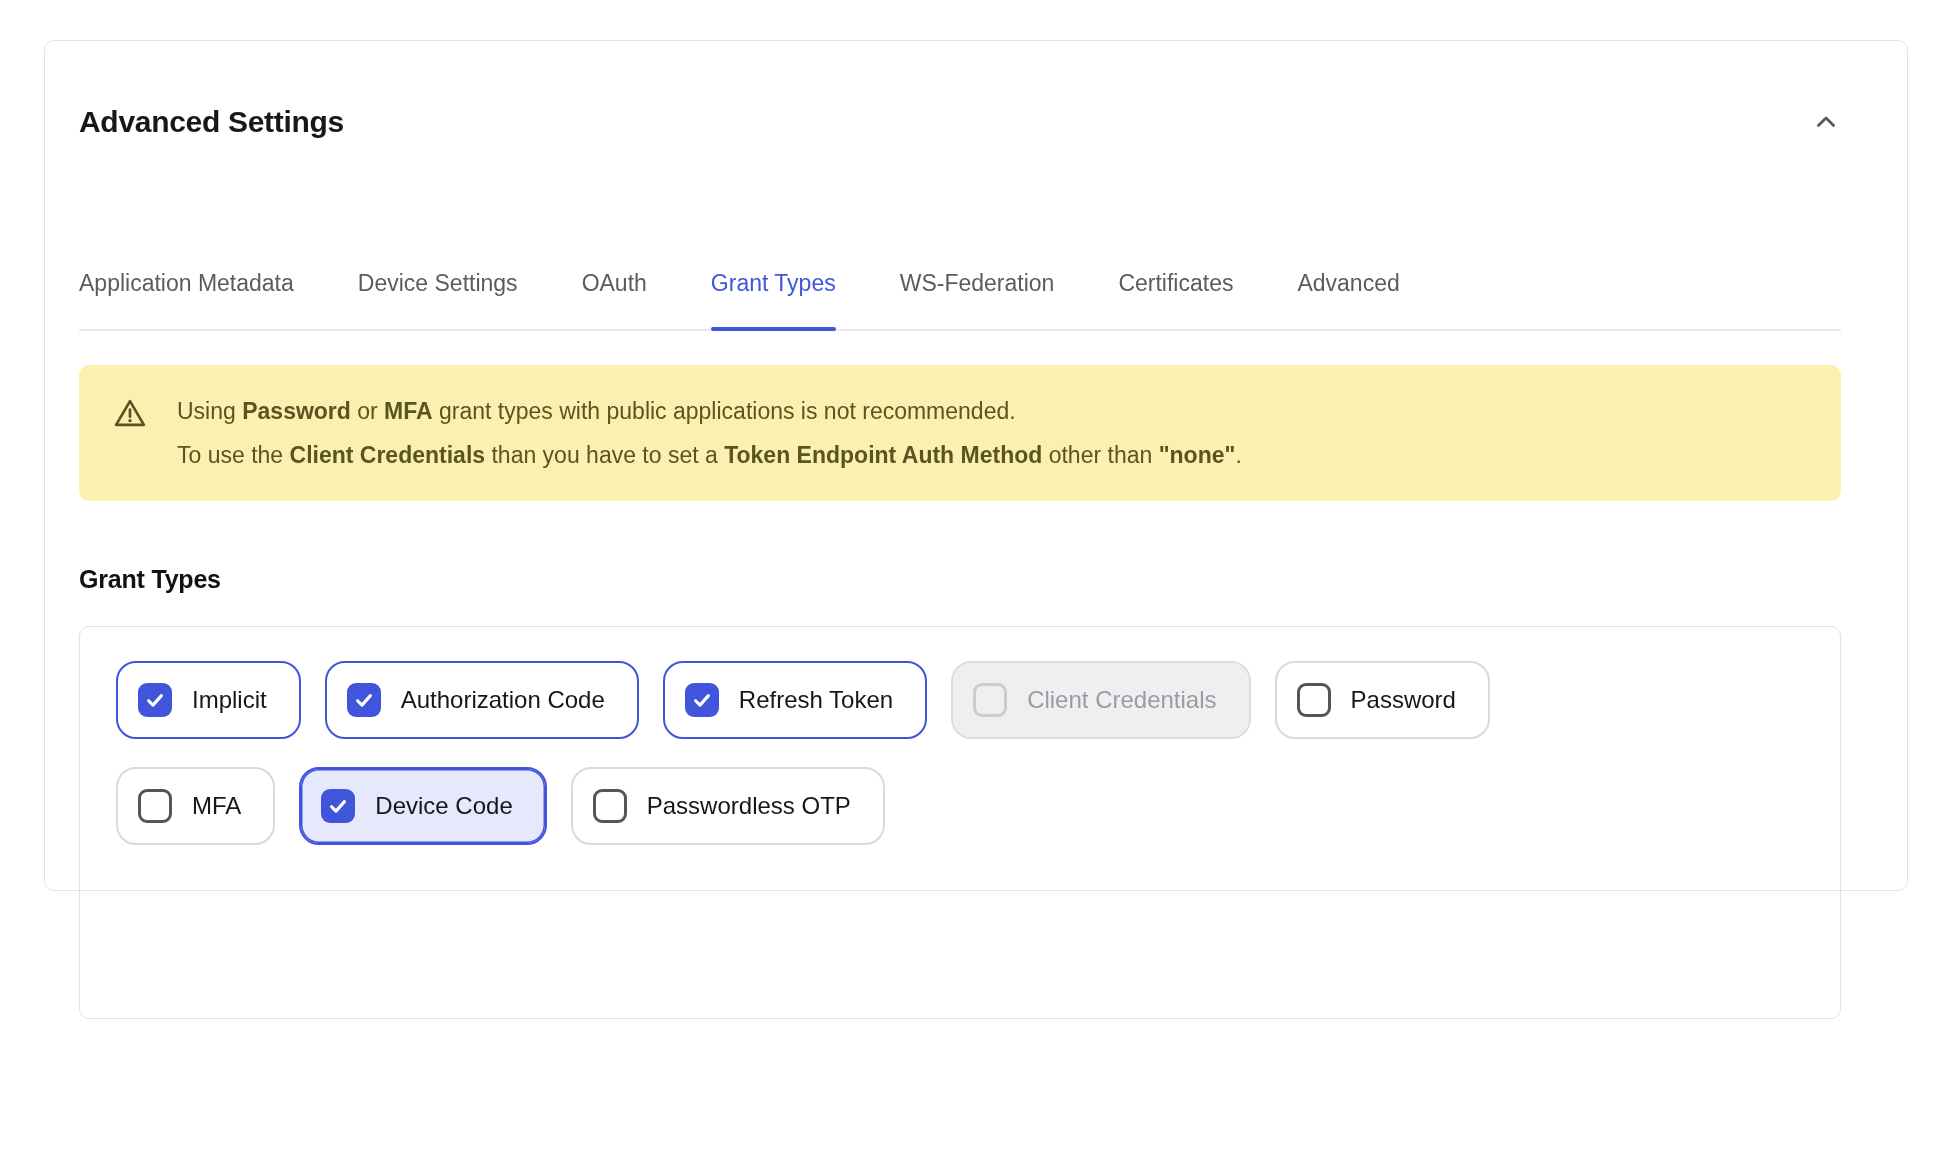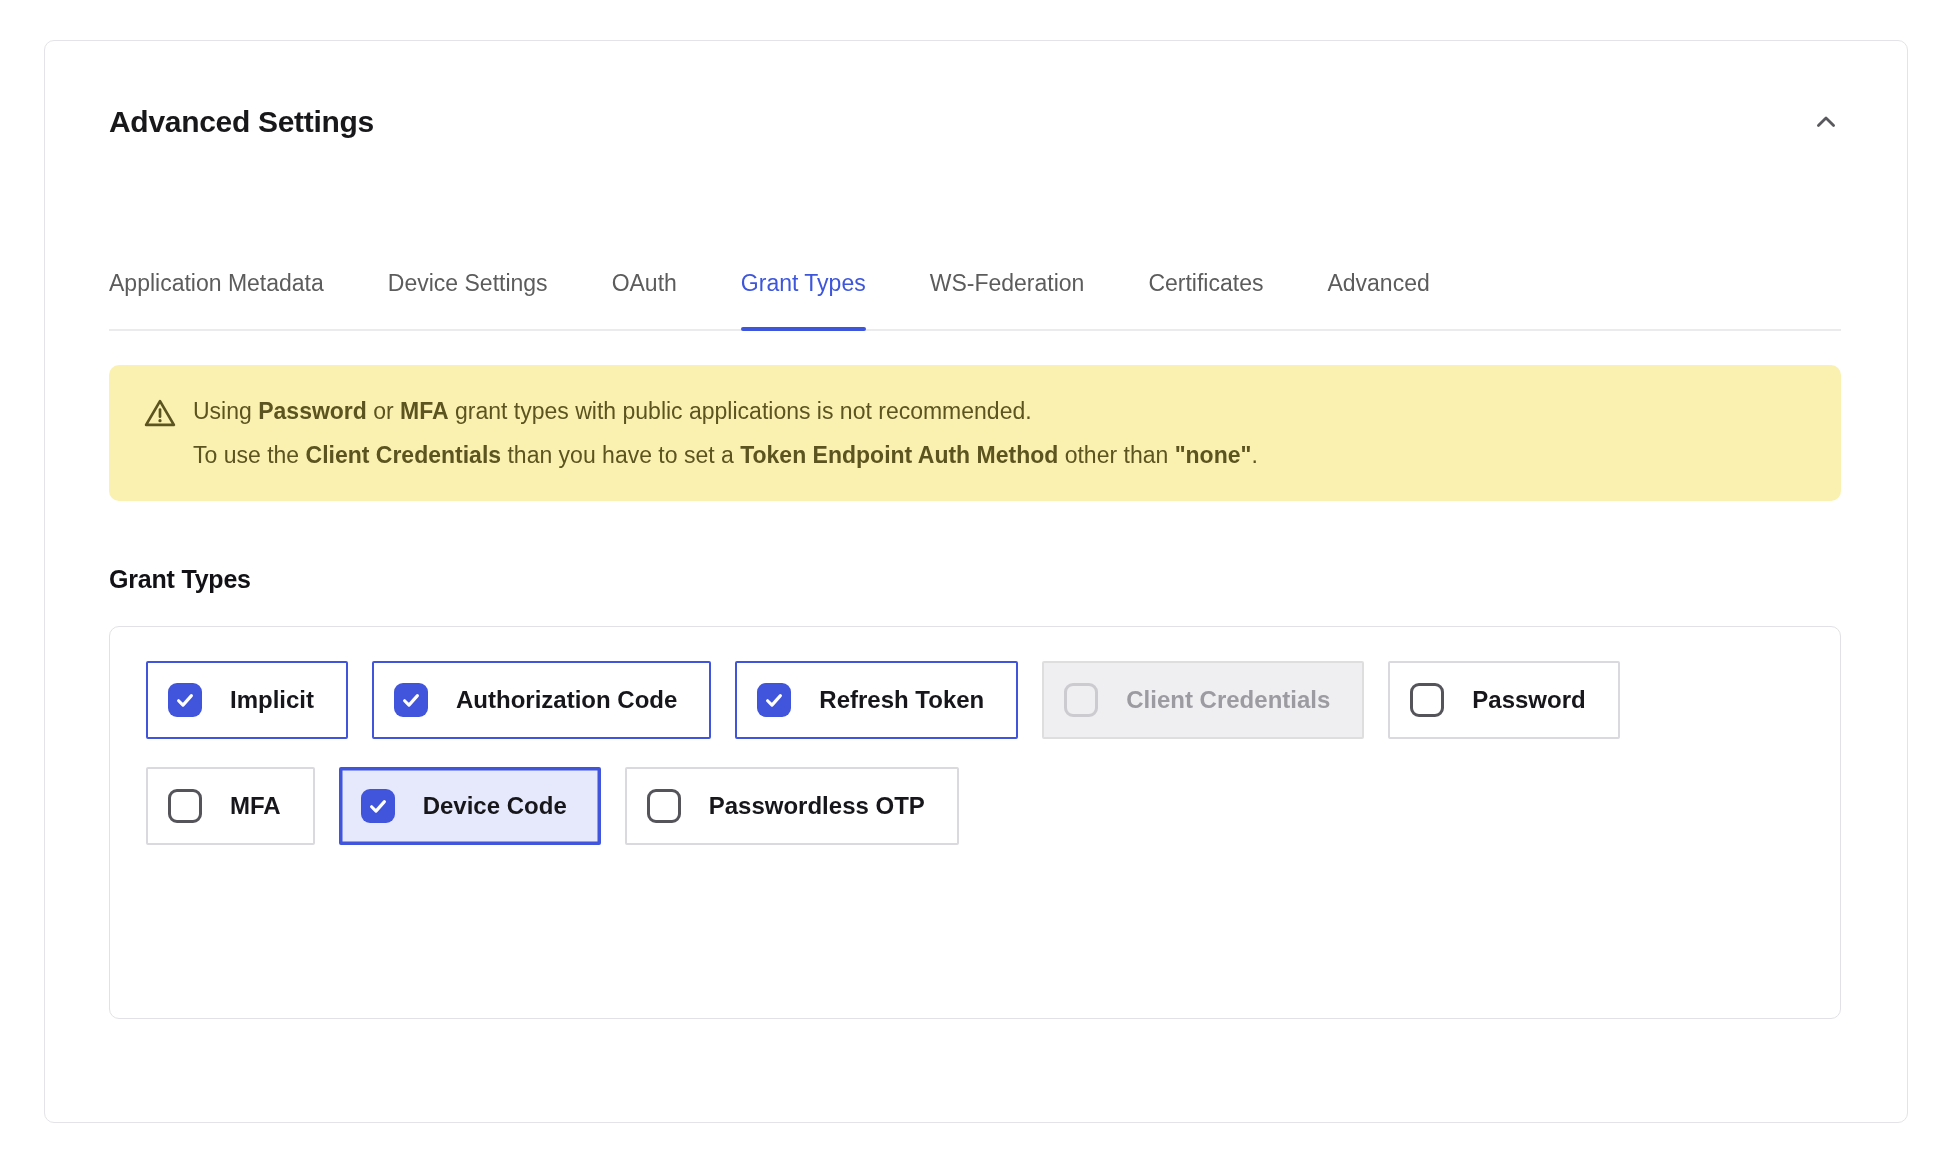--- a/index.html
+++ b/index.html
@@ -1,54 +1,54 @@
 <!DOCTYPE html>
 <html><head>
 <meta charset="utf-8">
 <style>
   * { margin:0; padding:0; box-sizing:border-box; }
   html,body { width:1952px; height:1168px; background:#ffffff; font-family:"Liberation Sans", sans-serif; }
 
   .card {
-    position:absolute; left:44px; top:40px; width:1864px; height:1083px;
+    position:absolute; left:44px; top:40px; width:1864px; height:851px;
     background:#fff; border:1px solid #e4e4e8; border-radius:10px;
-    padding:64px 66px 0 64px;
+    padding:64px 66px 0 34px;
   }
 
   .card-header { display:flex; align-items:center; justify-content:space-between; }
   .panel-title { font-size:30px; font-weight:700; color:#18181b; letter-spacing:-0.3px; }
   .collapse-btn { width:30px; height:30px; display:flex; align-items:center; justify-content:center; cursor:pointer; }
 
   
   .tabs { margin-top:88px; display:flex; gap:64px; border-bottom:2px solid #ebebee; }
   .tab { font-size:23px; color:#5c5c5c; padding-bottom:32px; position:relative; cursor:pointer; white-space:nowrap;margin-top:43px; }
   .tab.active { color:#3d56db; }
   .tab.active::after { content:""; position:absolute; left:0; right:0; bottom:-2px; height:4px; background:#3d56db; border-radius:2px; }
 
   
   .banner {
     margin-top:34px; background:#faf1b0; border-radius:10px;
-    padding:24px 30px 24px 34px; display:flex; gap:16px;
+    padding:24px 30px 24px 34px; display:flex; gap:30px;
     color:#5c5420; font-size:23px; line-height:44px;
   }
   .banner-icon { flex:0 0 auto; margin-top:7px; }
   .banner-line .b { font-weight:700; }
   .doc-link { color:#4357e0; text-decoration:underline; text-underline-offset:4px; cursor:pointer; }
   .ext-icon { display:inline-block; width:24px; height:24px; vertical-align:-3px; margin:0 6px 0 8px; }
 
   
   .section-label { margin-top:64px; font-size:25px; font-weight:700; color:#121216; letter-spacing:-0.2px; }
   .group-box { margin-top:32px; height:393px; border:1px solid #e2e2e6; border-radius:10px; padding:34px 36px; }
   .gt-row { display:flex; gap:24px; margin-bottom:28px; }
 
   .gt-card {
-    display:inline-flex; align-items:center; gap:28px; height:78px;
+    display:inline-flex; align-items:center; gap:20px; height:78px;
     padding:0 32px 0 20px; background:#fff;
-    border:2px solid #d9d9de; border-radius:2px;
-    font-size:24px; color:#17171b; cursor:pointer; white-space:nowrap;font-weight:bold;
+    border:2px solid #d9d9de; border-radius:20px;
+    font-size:24px; color:#17171b; cursor:pointer; white-space:nowrap;
   }
   .gt-card.checked { border-color:#4154dc; }
   .gt-card.highlighted { background:#e6e9fb; box-shadow: inset 0 0 0 1.5px #4154dc; }
   .gt-card.disabled { background:#efeff1; border-color:#dededf; color:#9b9ba1; cursor:default; }
 
   .checkbox { width:34px; height:34px; border-radius:9px; display:flex; align-items:center; justify-content:center; flex:0 0 auto; }
   .cb-checked { background:#4154dc; }
   .cb-unchecked { border:3px solid #54545a; background:#fff; }
   .cb-disabled { border:3px solid #cbcbd0; background:transparent; }
 </style>

